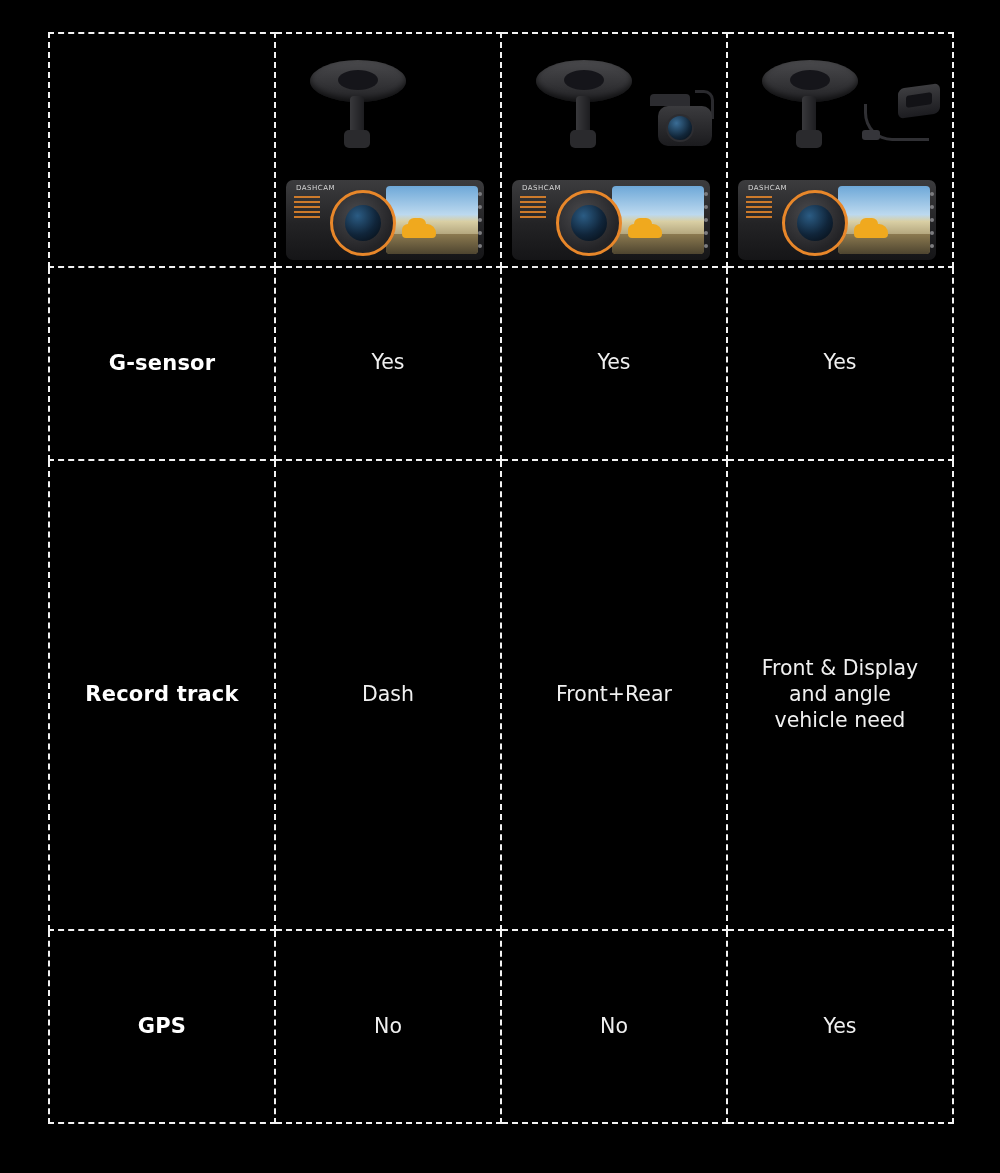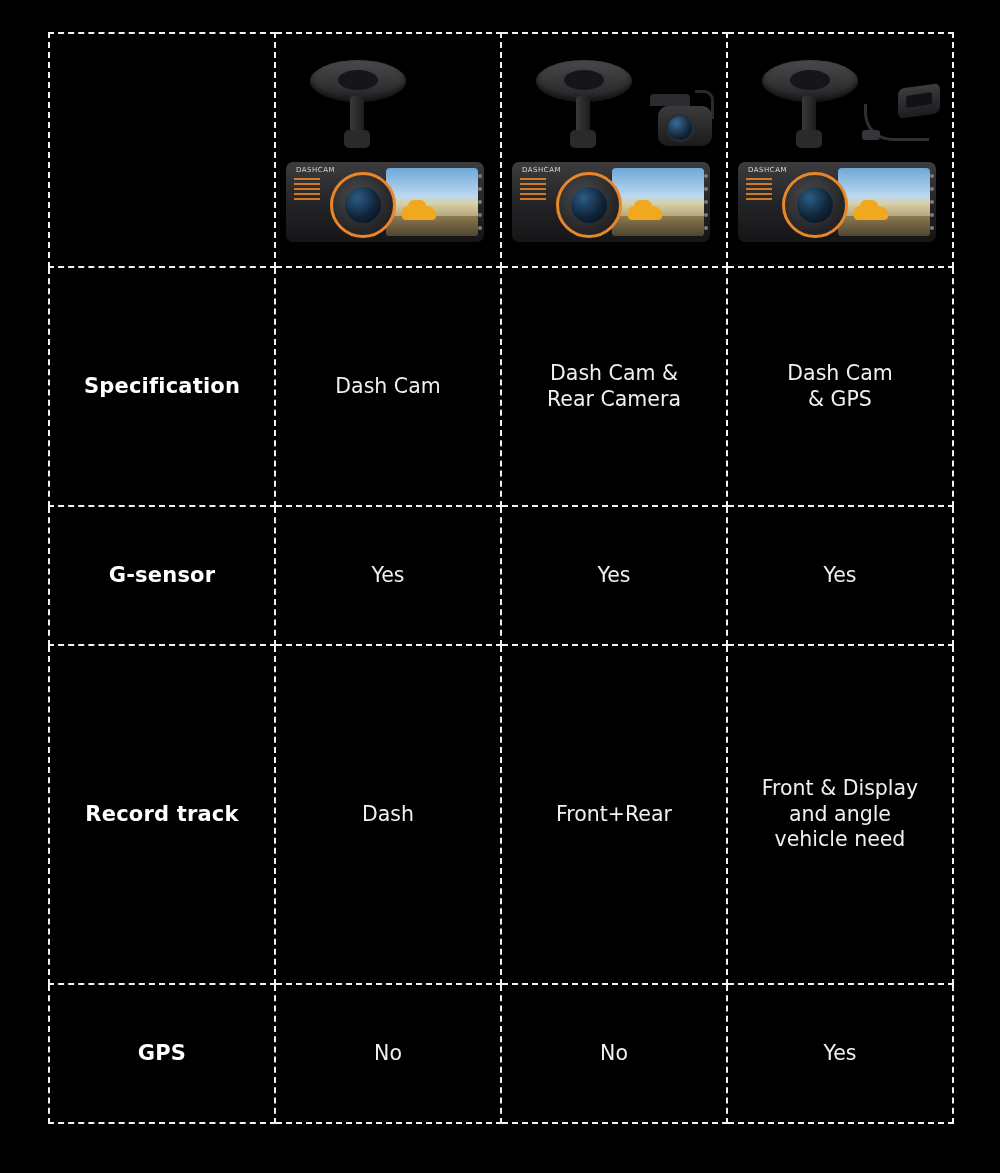--- a/index.html
+++ b/index.html
@@ -67,21 +67,21 @@
   
   .prod {
     position: relative;
     width: 100%;
     height: 224px;
   }
   .cam {
     position: absolute;
     left: 50%;
     transform: translateX(-50%);
-    bottom: 20px;
+    bottom: 2px;
     width: 204px;
     height: 92px;
     text-decoration: underline;
   }
   .cam .body {
     position: absolute;
     left: 0;
     bottom: 0;
     width: 198px;
     height: 80px;
@@ -400,32 +400,20 @@
                       <i></i>
                       <i></i>
                     </div>
                   <div class="lens-housing"></div>
                 </div>
               </div>
             </div>
           </td>
         </tr>
 
-        <tr>
-          <td class="label-cell">Specification</td>
-          <td class="value-cell">Dash Cam</td>
-          <td class="value-cell">
-            <span class="multi">Dash Cam &amp;</span>
-            <span class="multi">Rear Camera</span>
-          </td>
-          <td class="value-cell">
-            <span class="multi">Dash Cam</span>
-            <span class="multi">&amp; GPS</span>
-          </td>
-        </tr>
 
 
 
         <tr>
           <td class="label-cell">G-sensor</td>
           <td class="value-cell">Yes</td>
           <td class="value-cell">Yes</td>
           <td class="value-cell">Yes</td>
         </tr>
 

